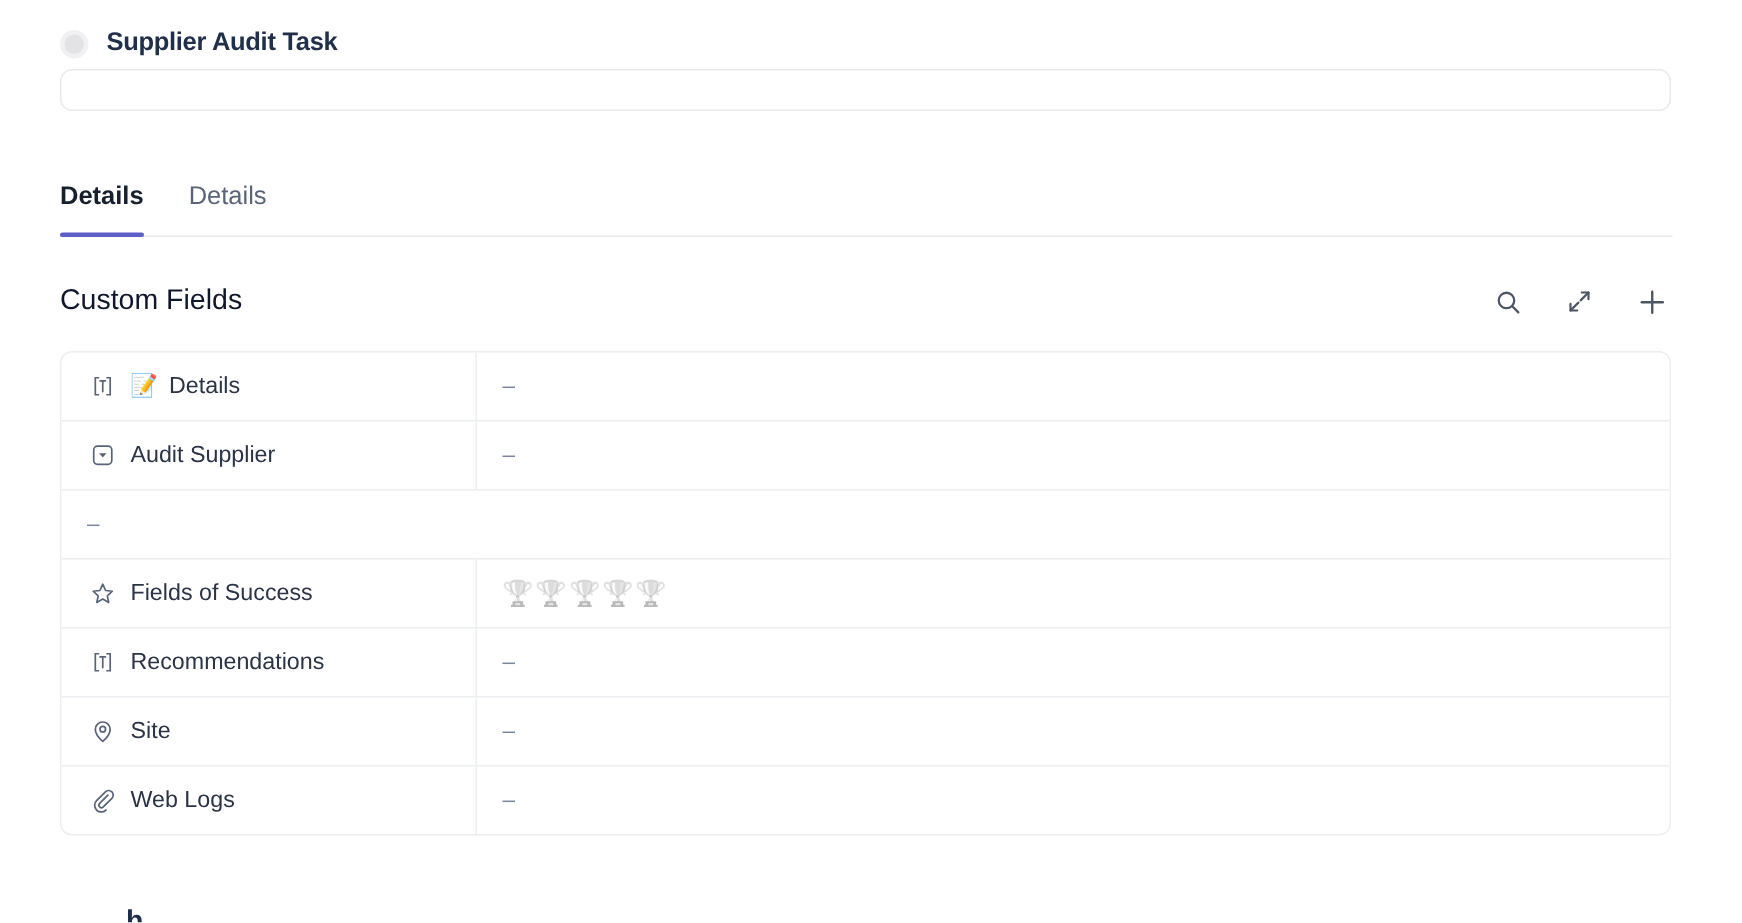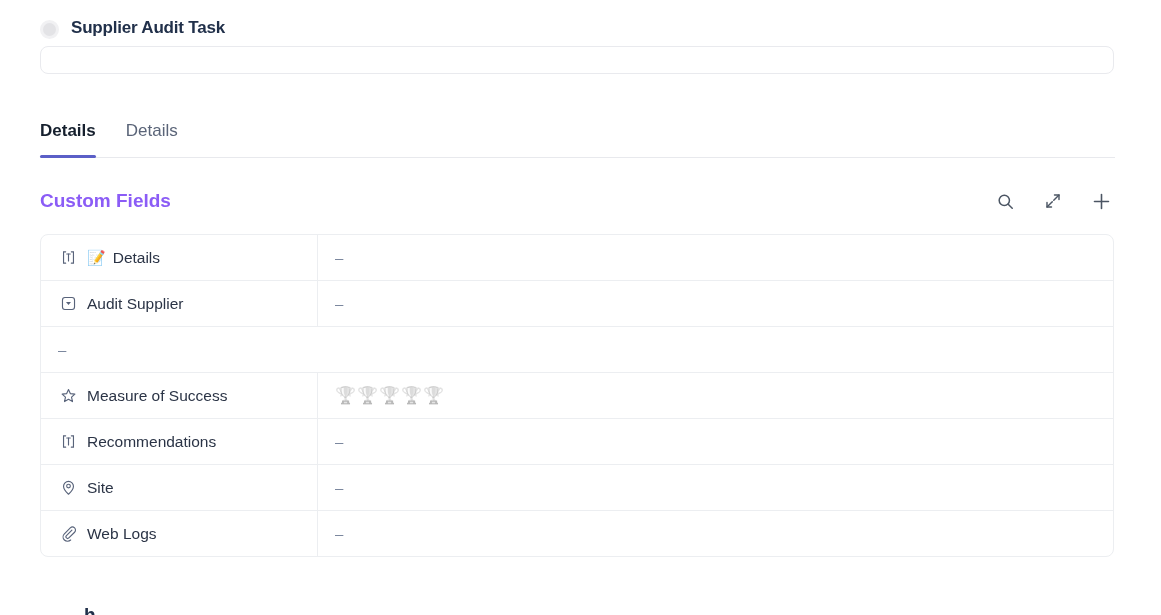--- a/index.html
+++ b/index.html
@@ -121,22 +121,22 @@
     position: absolute;
     left: 40px;
     top: 188px;
     width: 1074px;
     display: flex;
     align-items: center;
     justify-content: space-between;
   }
   .section-title {
     font-size: 19px;
-    font-weight: 700;
-    color: #8b5cf6;
+    font-weight: 400;
+    color: #0f172a;
   }
   .section-actions {
     display: flex;
     align-items: center;
     gap: 22px;
   }
   .icon-btn {
     width: 26px;
     height: 26px;
     display: flex;
@@ -316,21 +316,21 @@
       </div>
     </div>
 
     <div class="cf-row">
       <div class="cf-label">
         <span class="cf-ficon">
           <svg width="17" height="17" viewBox="0 0 24 24" fill="none" stroke="currentColor" stroke-width="1.6" stroke-linejoin="round">
             <polygon points="12,3.5 14.7,9.4 21,10.1 16.3,14.4 17.6,20.6 12,17.4 6.4,20.6 7.7,14.4 3,10.1 9.3,9.4"></polygon>
           </svg>
         </span>
-        <span class="cf-name">Measure of Success</span>
+        <span class="cf-name">Fields of Success</span>
       </div>
       <div class="cf-value">
         <span class="trophies">
           <span>🏆</span>
           <span>🏆</span>
           <span>🏆</span>
           <span>🏆</span>
           <span>🏆</span>
         </span>
       </div>

